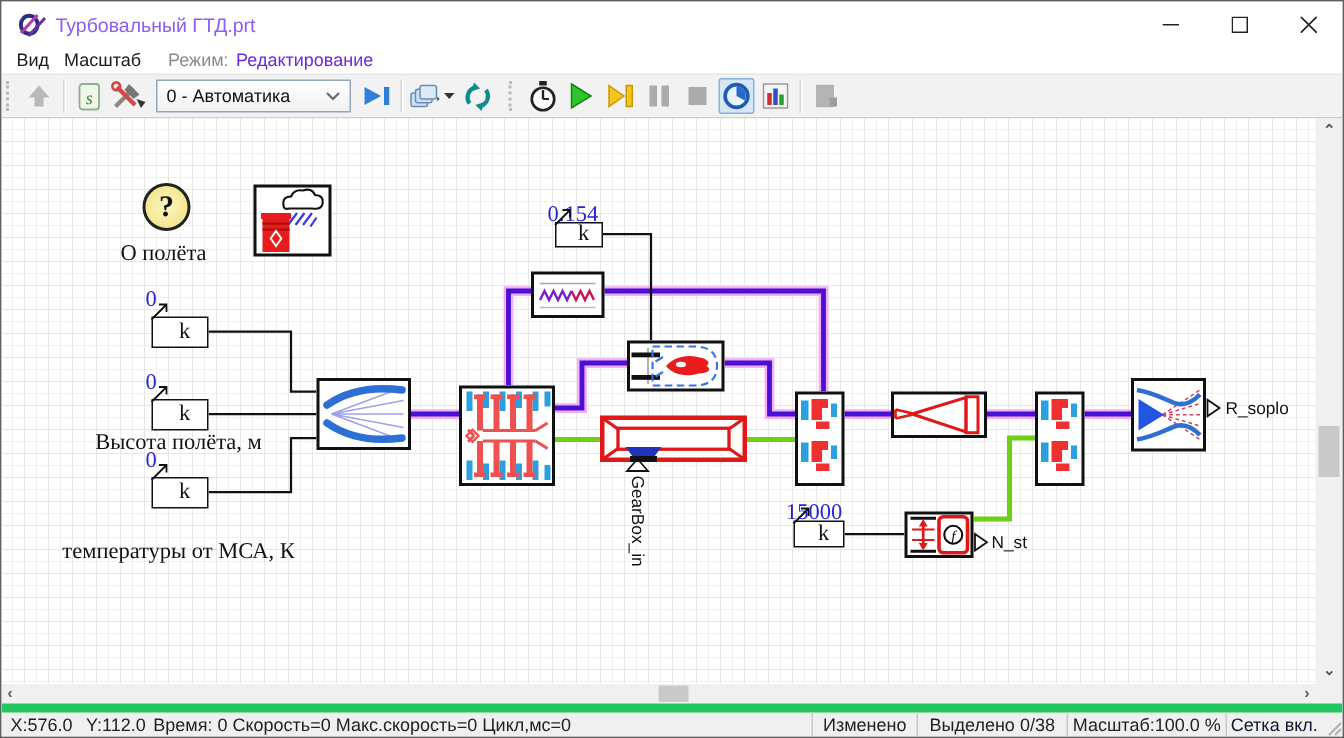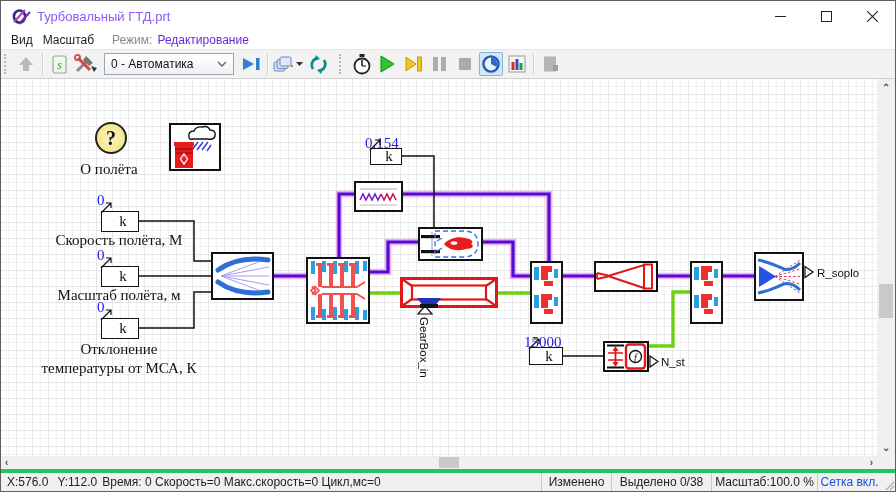--- a/index.html
+++ b/index.html
@@ -47,25 +47,25 @@
             background:radial-gradient(#fdf6c0,#efe07c);box-sizing:border-box;display:flex;align-items:center;justify-content:center;
             font:bold 20px "Liberation Serif",serif;color:#111;}
   
   .vscroll{position:absolute;right:0;top:78px;width:18px;height:377px;background:#f0f0f0;}
   .vthumb{position:absolute;left:2px;width:14px;background:#c9c9c9;}
   .hscroll{position:absolute;left:0;top:455px;width:876px;height:13px;background:#f0f0f0;}
   .hthumb{position:absolute;top:1px;height:11px;background:#c9c9c9;}
   .sarrow{position:absolute;color:#555;font-size:10px;line-height:10px;font-weight:bold;}
   .corner{position:absolute;right:0;top:455px;width:18px;height:13px;background:#f0f0f0;}
   
-  .statusbar{position:absolute;left:0;top:468px;right:0;bottom:0;background:#f0f0f0;border-top:4px solid #22c55e;
+  .statusbar{position:absolute;left:0;top:468px;right:0;bottom:0;background:#f0f0f0;border-top:6px solid #22c55e;
              display:flex;align-items:center;font-size:12px;color:#222;}
   .scell{border-left:1px solid #c9c9c9;height:100%;display:flex;align-items:center;justify-content:center;box-sizing:border-box;}
   .sleft{flex:1;padding-left:6px;display:flex;align-items:center;white-space:nowrap;overflow:hidden;}
-  .sgreen{color:#1d4ed8;}
+  .sgreen{color:#0f172a;}
   .rgrip{width:14px;display:flex;align-items:flex-end;justify-content:flex-end;height:100%;}
 </style>
 </head>
 <body>
 
 <div id="win">
 
   <div class="titlebar">
     <span class="logo">
       <svg width="20" height="18" viewBox="0 0 20 18">
@@ -244,39 +244,37 @@
       </svg>
     </div>
 
     <div class="val" style="left:96px;top:113px">0</div>
     <div class="kblk" style="left:100px;top:132px;width:38px;height:21px">
       <svg class="knotch" width="16" height="14" viewBox="0 0 16 14">
         <path d="M3,13 L13,3 M8,3 H13 V8" stroke="#111" stroke-width="1.2" fill="none"></path>
         </svg>
       <span>k</span>
     </div>
-    <div class="cap" style="left:38px;top:153px;width:160px">Скорость полёта, М</div>
 
     <div class="val" style="left:96px;top:168px">0</div>
     <div class="kblk" style="left:100px;top:187px;width:38px;height:21px">
       <svg class="knotch" width="16" height="14" viewBox="0 0 16 14">
         <path d="M3,13 L13,3 M8,3 H13 V8" stroke="#111" stroke-width="1.2" fill="none"></path>
         </svg>
       <span>k</span>
     </div>
-    <div class="cap" style="left:38px;top:208px;width:160px">Масштаб полёта, м</div>
+    <div class="cap" style="left:38px;top:208px;width:160px">Высота полёта, м</div>
 
     <div class="val" style="left:96px;top:220px">0</div>
     <div class="kblk" style="left:100px;top:239px;width:38px;height:21px">
       <svg class="knotch" width="16" height="14" viewBox="0 0 16 14">
         <path d="M3,13 L13,3 M8,3 H13 V8" stroke="#111" stroke-width="1.2" fill="none"></path>
         </svg>
       <span>k</span>
     </div>
-    <div class="cap" style="left:38px;top:262px;width:160px">Отклонение</div>
     <div class="cap" style="left:18px;top:281px;width:200px">температуры от МСА, К</div>
 
     <div class="blk" style="left:210px;top:173px;width:63px;height:48px">
       <svg width="59" height="44" viewBox="0 0 59 44">
         <path d="M8,22 L56,4 M8,22 L56,13 M8,22 L56,22 M8,22 L56,31 M8,22 L56,40" stroke="#a0a0ee" stroke-width="1"></path>
         <path d="M5,16 Q25,2 55,6" stroke="#2e6fd6" stroke-width="5" fill="none" stroke-linecap="round"></path>
         <path d="M5,28 Q25,42 55,38" stroke="#2e6fd6" stroke-width="5" fill="none" stroke-linecap="round"></path>
       </svg>
     </div>
 

